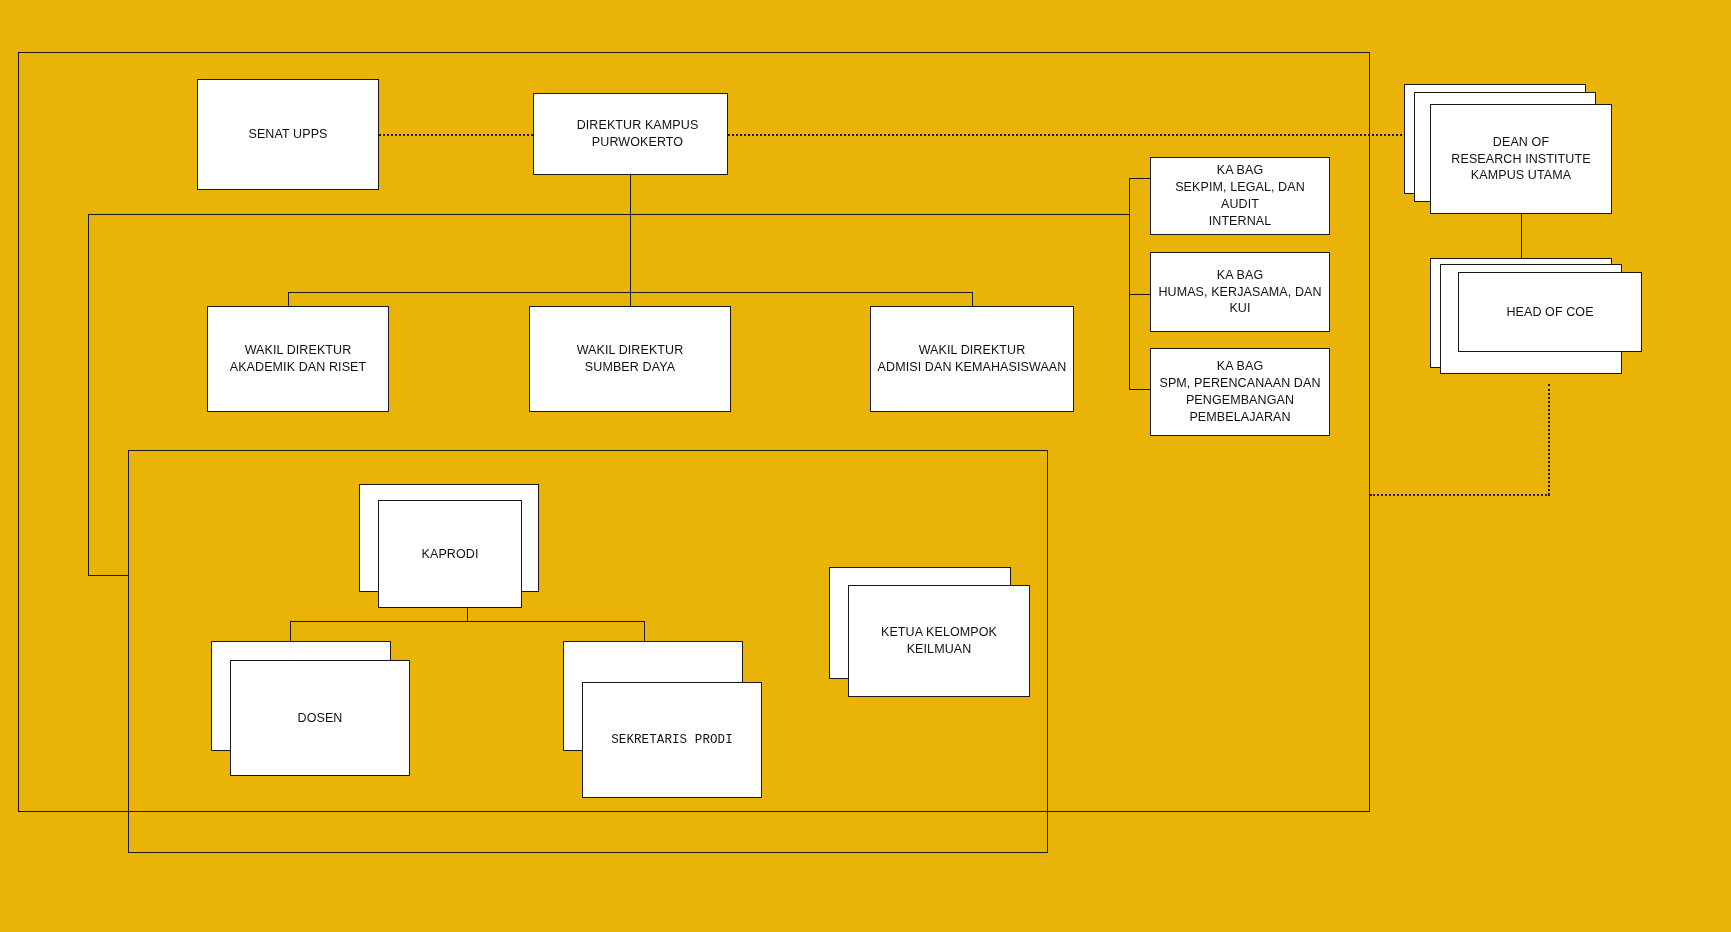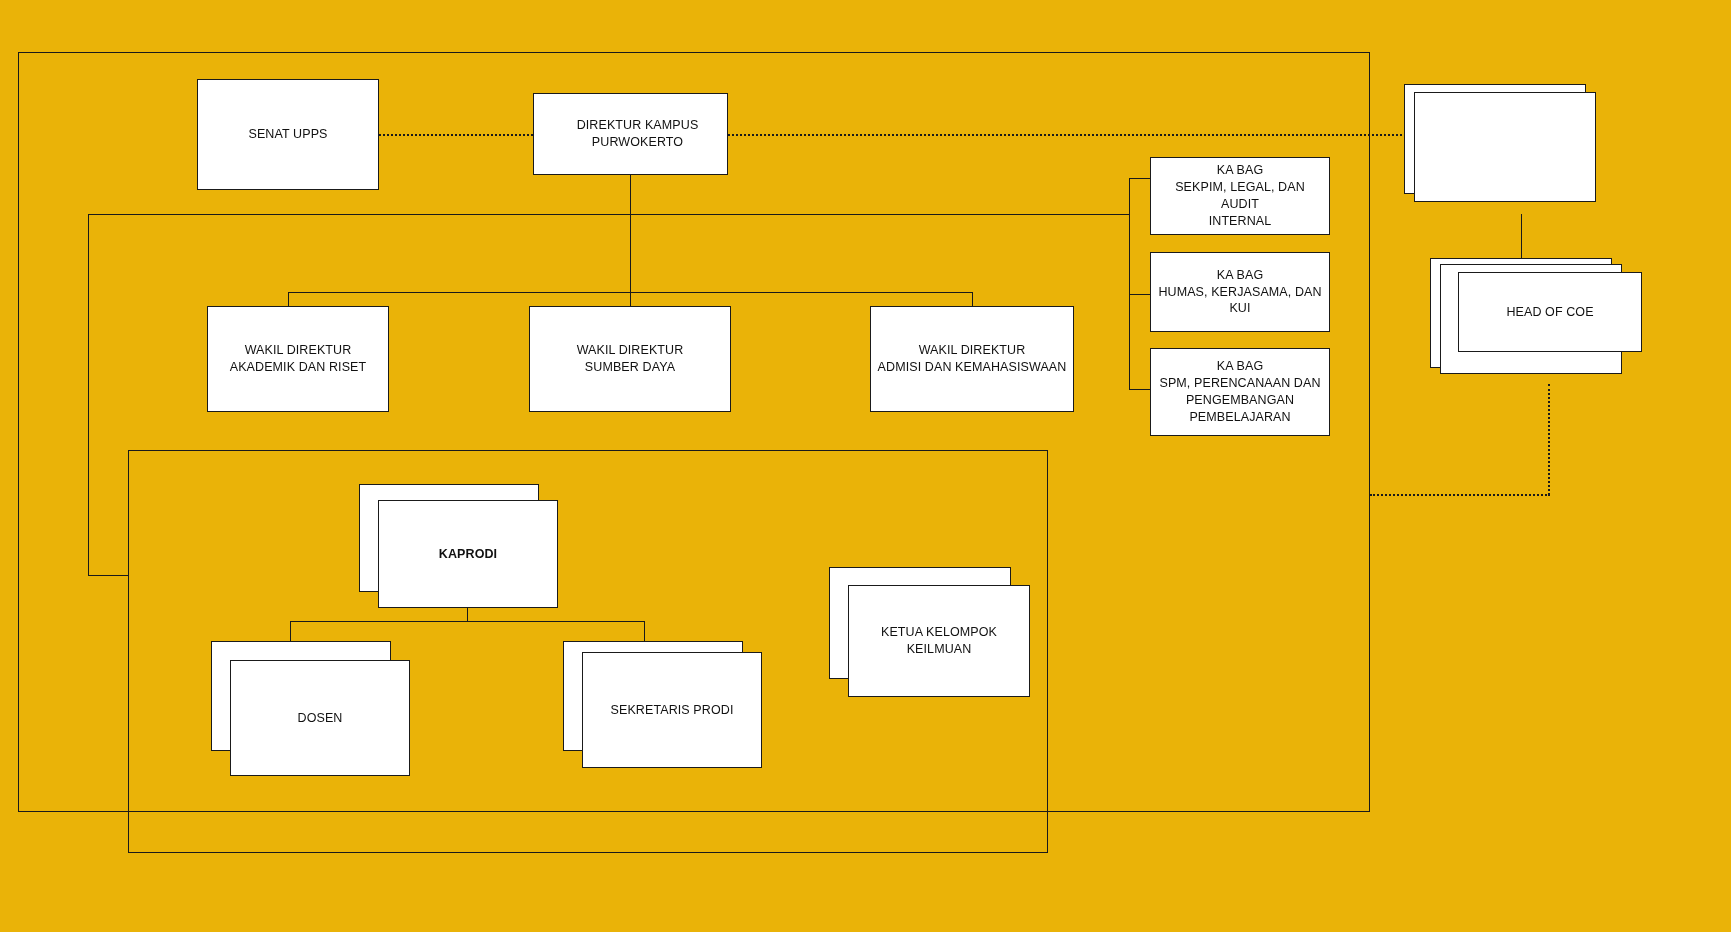--- a/index.html
+++ b/index.html
@@ -133,47 +133,52 @@
   <div class="node" style="left:1150px; top:348px; width:180px; height:88px;">
     <span class="label">KA BAG
 SPM, PERENCANAAN DAN
 PENGEMBANGAN
 PEMBELAJARAN</span>
   </div>
 
   <div class="frame" style="left:128px; top:450px; width:920px; height:403px;"></div>
 
   <div class="stack-back" style="left:359px; top:484px; width:180px; height:108px;"></div>
-  <div class="node" style="left:378px; top:500px; width:180px; height:108px;font-weight:bold;">
+  <div class="node" style="left:378px; top:500px; width:144px; height:108px;">
     <span class="label">KAPRODI</span>
   </div>
 
   <div class="line vline" style="left:467px; top:608px; height:13px;"></div>
   <div class="line hline" style="left:290px; top:621px; width:354px;"></div>
   <div class="line vline" style="left:290px; top:621px; height:20px;"></div>
   <div class="line vline" style="left:644px; top:621px; height:20px;"></div>
 
   <div class="stack-back" style="left:211px; top:641px; width:180px; height:110px;"></div>
   <div class="node" style="left:230px; top:660px; width:180px; height:116px;">
     <span class="label">DOSEN</span>
   </div>
 
   <div class="stack-back" style="left:563px; top:641px; width:180px; height:110px;"></div>
-  <div class="node" style="left:582px; top:652px; width:180px; height:116px;">
+  <div class="node" style="left:582px; top:682px; width:180px; height:116px;font-family:Liberation Mono, monospace;">
     <span class="label">SEKRETARIS PRODI</span>
   </div>
 
   <div class="stack-back" style="left:829px; top:567px; width:182px; height:112px;"></div>
   <div class="node" style="left:848px; top:585px; width:182px; height:112px;">
     <span class="label">KETUA KELOMPOK
 KEILMUAN</span>
   </div>
 
   <div class="stack-back" style="left:1404px; top:84px; width:182px; height:110px;"></div>
   <div class="stack-back" style="left:1414px; top:92px; width:182px; height:110px;"></div>
+  <div class="node" style="left:1430px; top:104px; width:182px; height:110px;">
+    <span class="label">DEAN OF
+RESEARCH INSTITUTE
+KAMPUS UTAMA</span>
+  </div>
 
   <div class="line vline" style="left:1521px; top:214px; height:49px;"></div>
 
   <div class="stack-back" style="left:1430px; top:258px; width:182px; height:110px;"></div>
   <div class="stack-back" style="left:1440px; top:264px; width:182px; height:110px;"></div>
   <div class="node" style="left:1458px; top:272px; width:184px; height:80px;">
     <span class="label">HEAD OF COE</span>
   </div>
 
   <div class="dotted-v" style="left:1548px; top:384px; height:111px;"></div>

